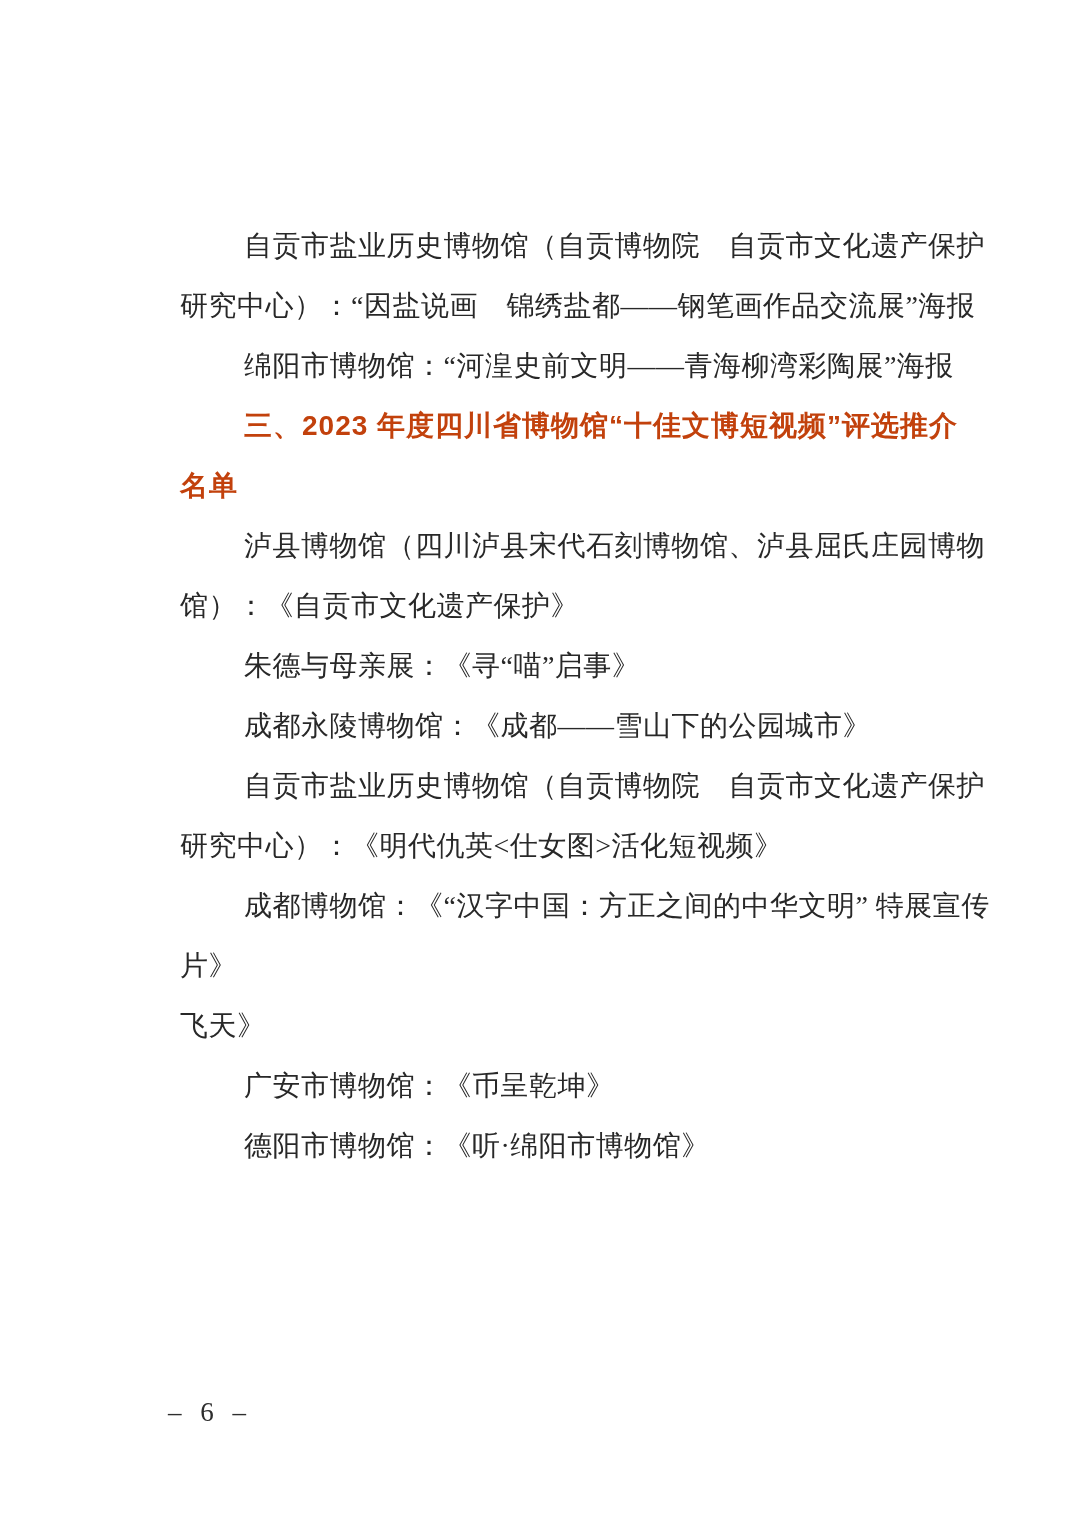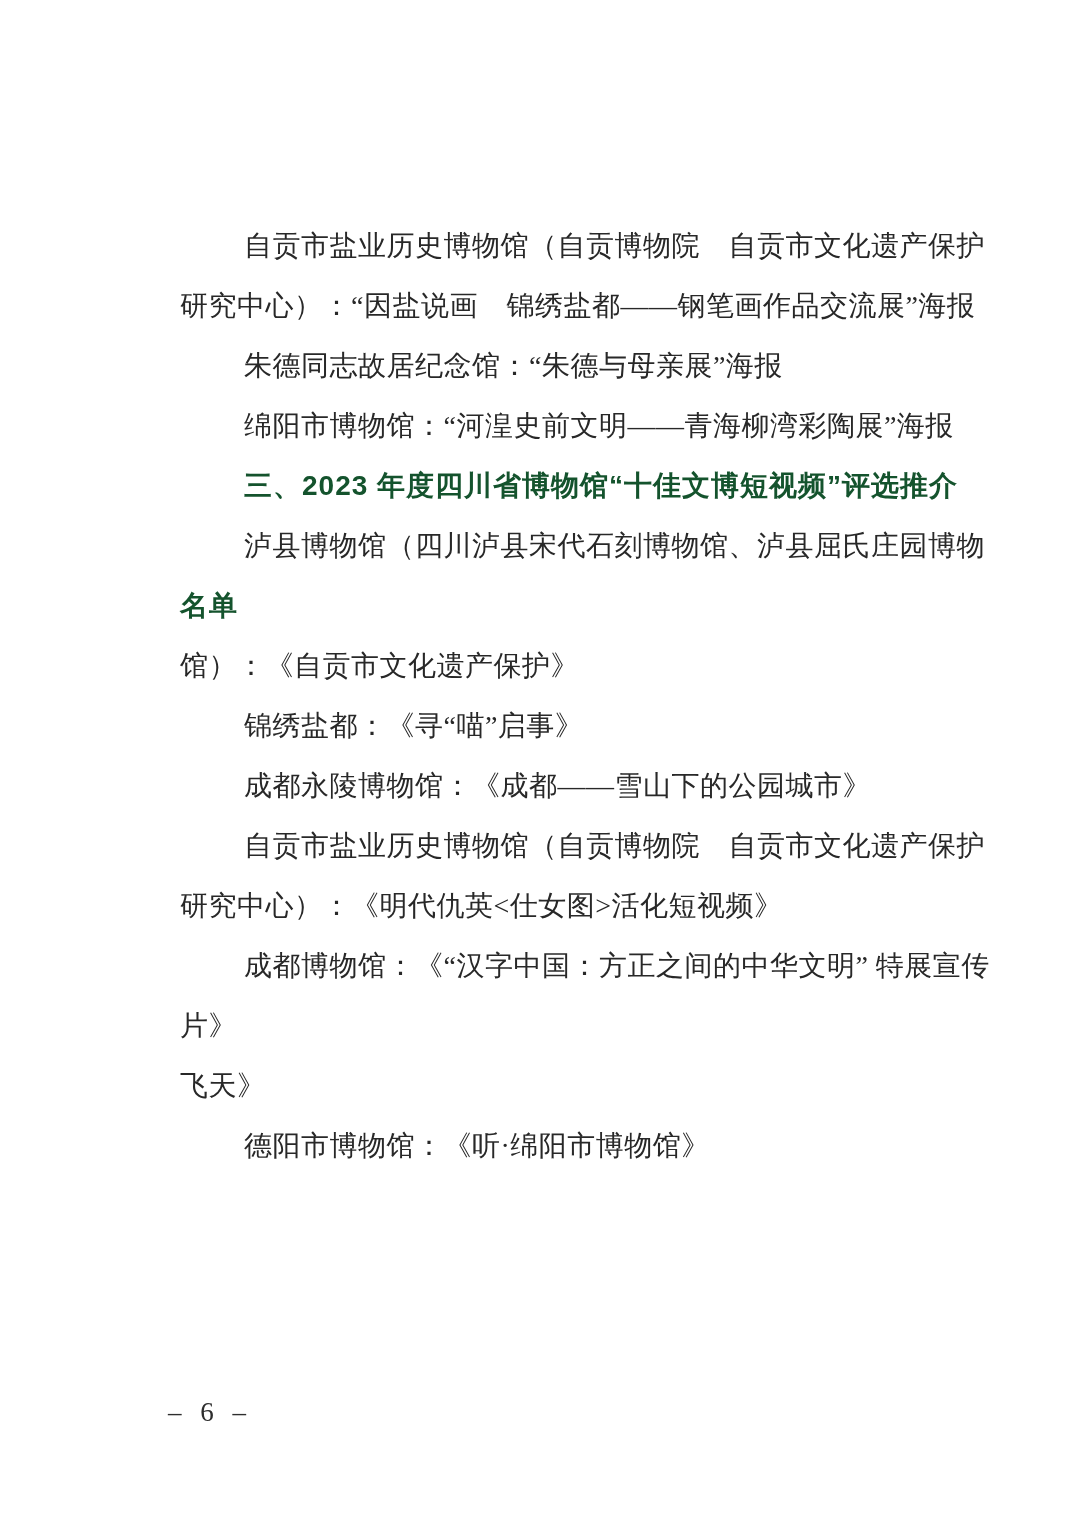--- a/index.html
+++ b/index.html
@@ -27,51 +27,51 @@
     line-height: 56px;
     height: 56px;
     letter-spacing: 0.5px;
     white-space: pre;
   }
   .line.indent { padding-left: 64px; }
   .line.bold {
     font-weight: 700;
     font-family: "Liberation Sans", "DejaVu Sans", sans-serif;
     letter-spacing: 1px;
-    color: #14532d;
+    color: #c2410c;
   }
   .page-footer {
     position: absolute;
     left: 152px;
     top: 1376px;
     font-size: 27px;
     line-height: 40px;
     letter-spacing: 6px;
     color: #2e2e2e;
   }
 </style>
 </head>
 <body>
 
 <div class="page">
 
   <div class="doc-body">
     <div class="line indent">自贡市盐业历史博物馆（自贡博物院　自贡市文化遗产保护</div>
     <div class="line">研究中心）：“因盐说画　锦绣盐都——钢笔画作品交流展”海报</div>
-    <div class="line indent">朱德同志故居纪念馆：“朱德与母亲展”海报</div>
     <div class="line indent">绵阳市博物馆：“河湟史前文明——青海柳湾彩陶展”海报</div>
     <div class="line indent bold">三、2023 年度四川省博物馆“十佳文博短视频”评选推介</div>
+    <div class="line bold">名单</div>
     <div class="line indent">泸县博物馆（四川泸县宋代石刻博物馆、泸县屈氏庄园博物</div>
-    <div class="line bold">名单</div>
     <div class="line">馆）：《自贡市文化遗产保护》</div>
-    <div class="line indent">锦绣盐都：《寻“喵”启事》</div>
+    <div class="line indent">朱德与母亲展：《寻“喵”启事》</div>
     <div class="line indent">成都永陵博物馆：《成都——雪山下的公园城市》</div>
     <div class="line indent">自贡市盐业历史博物馆（自贡博物院　自贡市文化遗产保护</div>
     <div class="line">研究中心）：《明代仇英&lt;仕女图&gt;活化短视频》</div>
     <div class="line indent">成都博物馆：《“汉字中国：方正之间的中华文明” 特展宣传</div>
     <div class="line">片》</div>
     <div class="line">飞天》</div>
+    <div class="line indent">广安市博物馆：《币呈乾坤》</div>
     <div class="line indent">德阳市博物馆：《听·绵阳市博物馆》</div>
   </div>
 
   <div class="page-footer">– 6 –</div>
 
 </div>
 
 </body></html>

